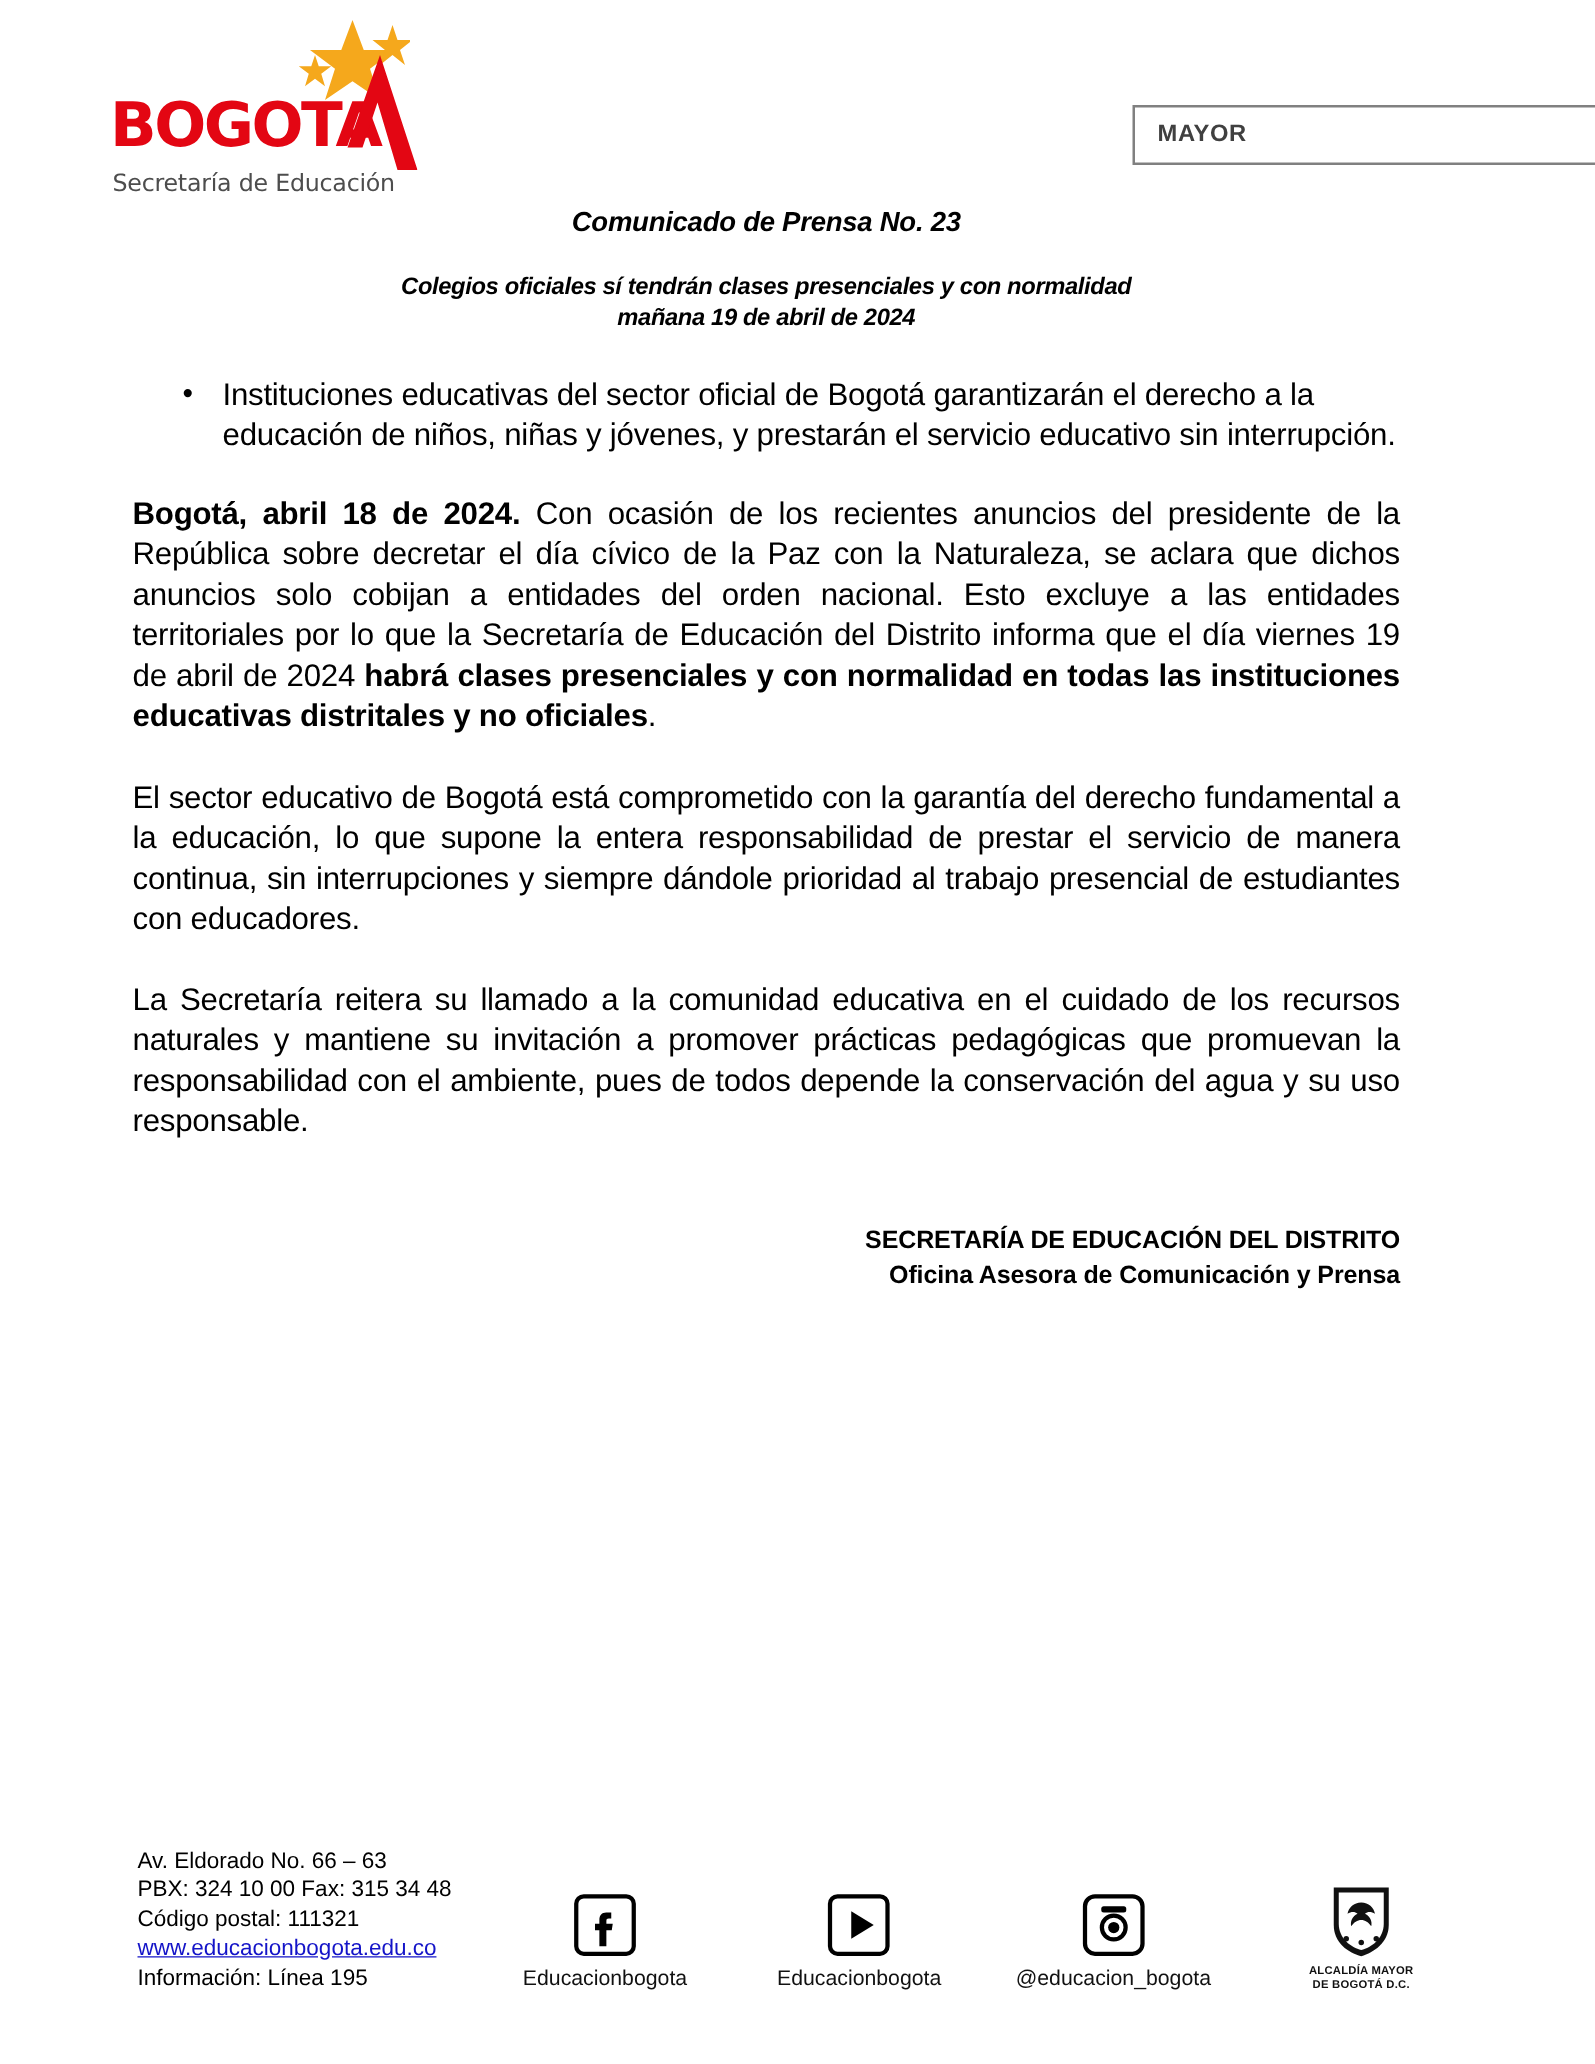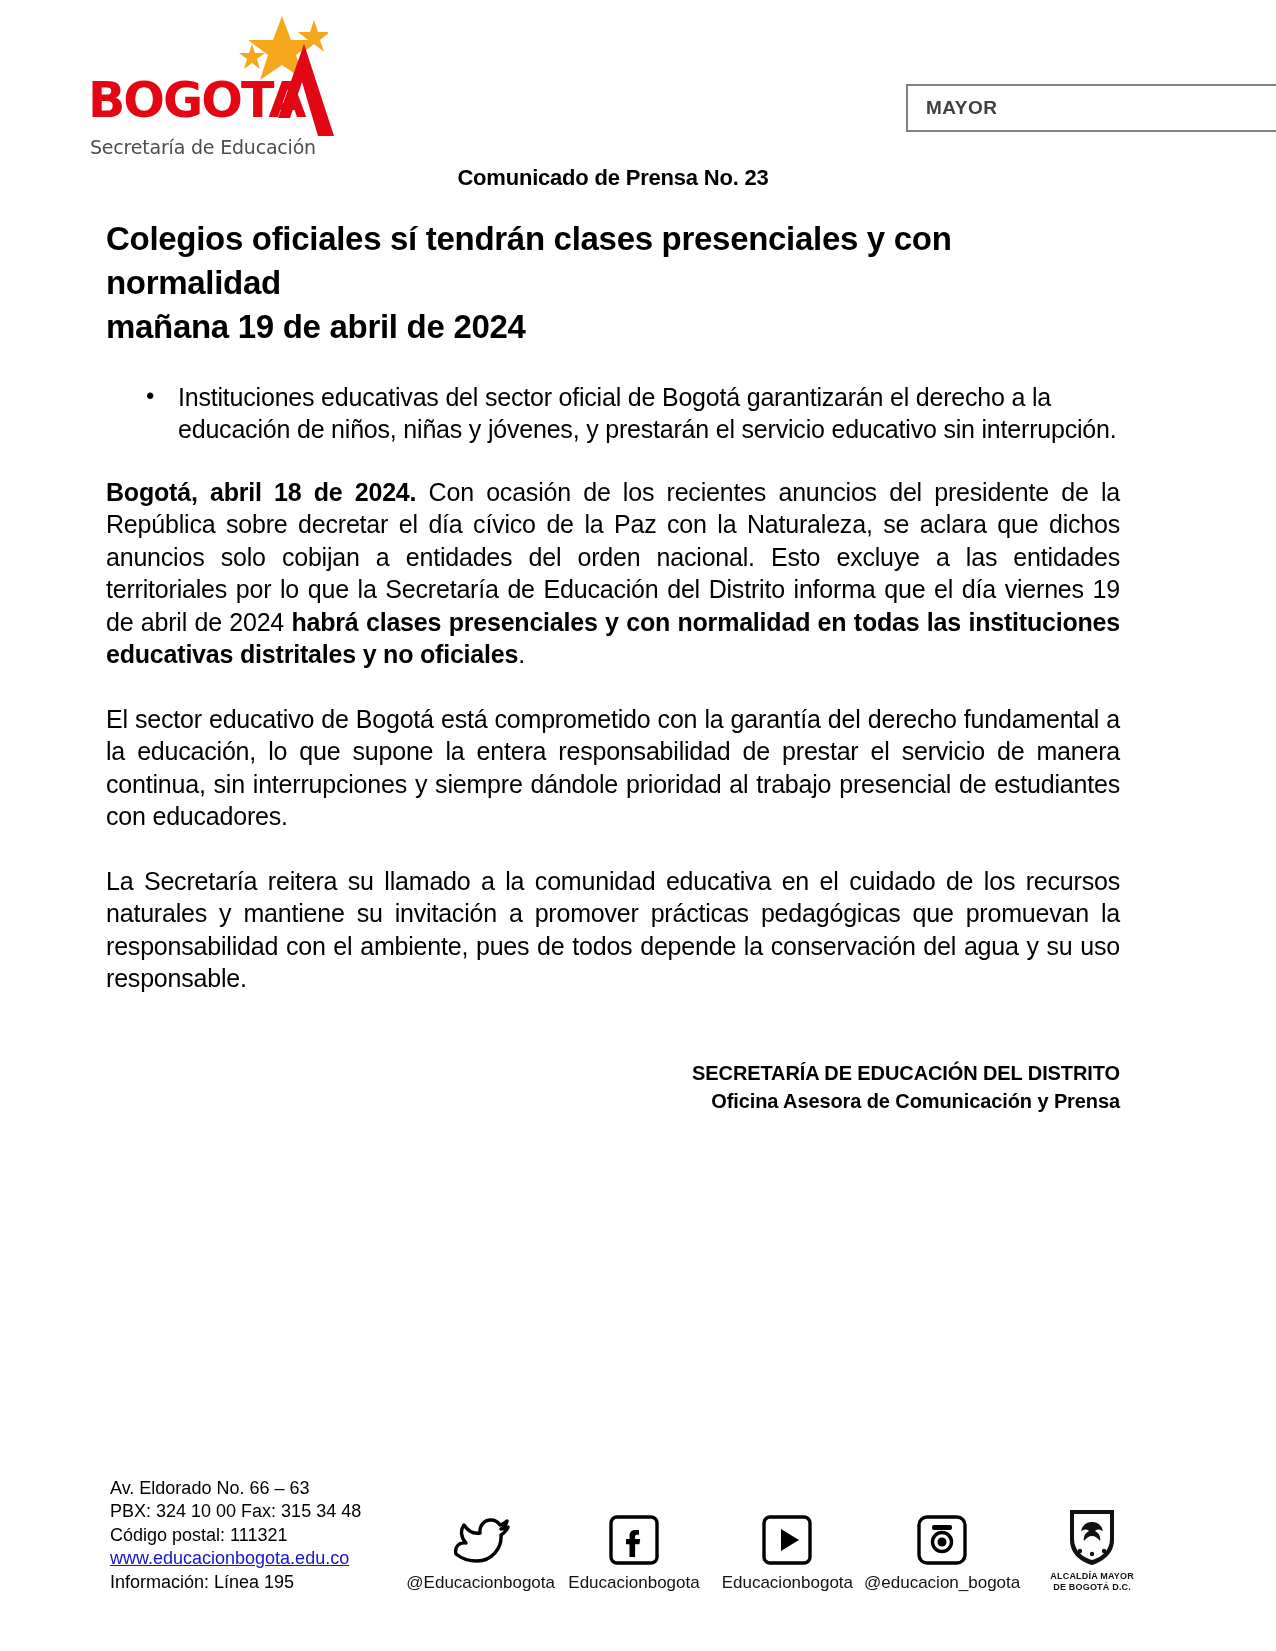--- a/index.html
+++ b/index.html
@@ -83,27 +83,30 @@
   .cond {
     font-family: "Liberation Sans Narrow", "Liberation Sans", sans-serif;
     transform-origin: left top;
   }
   .kicker {
     text-align: center;
     font-weight: bold;
     font-size: 22px;
     margin: 0 0 26px 0;
     letter-spacing: -0.2px;
+    font-style: italic;
   }
   .headline {
-    font-weight: bold;
-    font-size: 33px;
+    text-align: center;
+    font-weight: bold;
+    font-size: 19px;
     line-height: 1.33;
     margin: 0 0 32px 0;
     letter-spacing: -0.3px;
+    font-style: italic;
   }
   ul.bullets {
     margin: 0 0 30px 0;
     padding: 0 0 0 72px;
     list-style: none;
   }
   ul.bullets li {
     position: relative;
     font-size: 25px;
     line-height: 1.30;
@@ -248,28 +251,20 @@
   <div class="footer-address">
     <div>Av. Eldorado No. 66 – 63</div>
     <div>PBX: 324 10 00 Fax: 315 34 48</div>
     <div>Código postal: 111321</div>
     <div><a href="#">www.educacionbogota.edu.co</a></div>
     <div>Información: Línea 195</div>
   </div>
 
   <div class="social-row">
 
-    <div class="social-item">
-      <div class="social-glyph">
-        <svg width="62" height="50" viewBox="0 0 62 50">
-          <path d="M6 38 C4 30 10 26 16 27 C11 22 10 14 14 9 C18 15 24 18 30 17 C29 10 34 4 41 4 C45 4 48 6 50 9 C53 8 55 7 57 5 C56 9 54 11 51 13 C54 13 56 12 58 11 C57 14 54 17 51 19 C52 32 42 45 27 45 C20 45 12 43 6 38 Z" fill="none" stroke="#000" stroke-width="3.4" stroke-linejoin="round"></path>
-        </svg>
-      </div>
-      <div class="social-label">@Educacionbogota</div>
-    </div>
 
     <div class="social-item">
       <div class="social-glyph">
         <svg width="52" height="52" viewBox="0 0 52 52">
           <rect x="3" y="3" width="46" height="46" rx="6" ry="6" fill="none" stroke="#000" stroke-width="3.4"></rect>
           <path d="M31 16 h-4 c-3.5 0 -5.5 2.2 -5.5 5.8 V25 h-3.5 v5.2 h3.5 V43 h5.6 V30.2 h4.3 l0.8 -5.2 h-5.1 v-2.3 c0 -1.3 0.5 -1.9 1.9 -1.9 H31 Z" fill="#000"></path>
         </svg>
       </div>
       <div class="social-label">Educacionbogota</div>
     </div>

